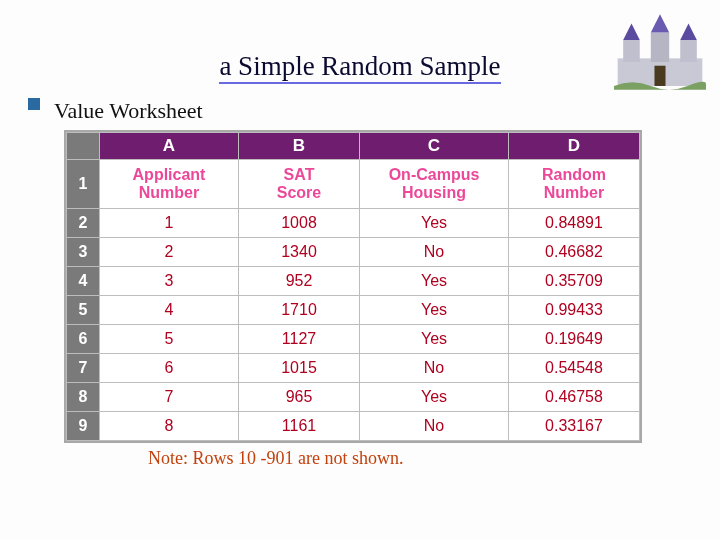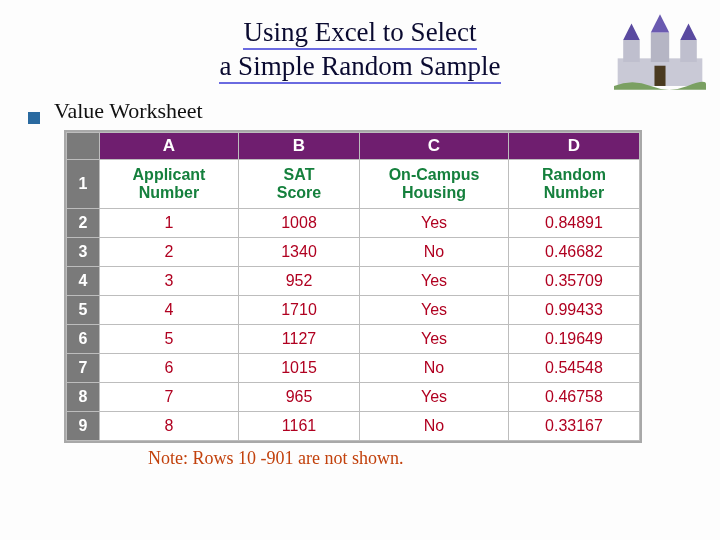--- a/index.html
+++ b/index.html
@@ -17,21 +17,21 @@
     padding-top:16px;
     color:#0a0a30;
   }
   .title .u{
     border-bottom:2px solid #6a6ae0;
     padding-bottom:1px;
   }
   .bullet-row{
     position:absolute;
     left:28px;top:98px;
-    display:flex;align-items:flex-end;
+    display:flex;align-items:flex-start;
     gap:14px;
   }
   .bullet{
     width:12px;height:12px;
     background:#2a6aa0;
   }
   .bullet-label{
     font-size:22px;
     color:#111;
   }
@@ -71,21 +71,21 @@
   .rowhead{
     background:#7a7a7a;
     color:#fff;
     font-weight:bold;
     font-size:16px;
     width:32px;
     height:28px;
   }
   .fieldhead{
     background:#fff;
-    color:#15803d;
+    color:#ec4899;
     font-weight:bold;
     font-size:16px;
     line-height:1.1;
     height:48px;
   }
   .wA{width:138px}
   .wB{width:120px}
   .wC{width:148px}
   .wD{width:130px}
   td.cell{
@@ -109,21 +109,21 @@
   <rect x="72" y="30" width="18" height="24" fill="#bfbfce"></rect>
   <rect x="40" y="22" width="20" height="32" fill="#b5b5c4"></rect>
   <polygon points="10,30 19,12 28,30" fill="#5a4aa0"></polygon>
   <polygon points="72,30 81,12 90,30" fill="#5a4aa0"></polygon>
   <polygon points="40,22 50,2 60,22" fill="#6a5ab0"></polygon>
   <rect x="44" y="58" width="12" height="22" fill="#4a3a20"></rect>
   <path d="M0,80 Q20,72 40,80 T80,80 T100,78 L100,84 L0,84 Z" fill="#7aa062"></path>
 </svg>
 
 <div class="title">
-  <span class="u">Using Excel to Select</span><br>
+  <br>
   <span class="u">a Simple Random Sample</span>
 </div>
 
 <div class="bullet-row">
   <div class="bullet"></div>
   <div class="bullet-label">Value Worksheet</div>
 </div>
 
 <div class="sheet">
   <table>

